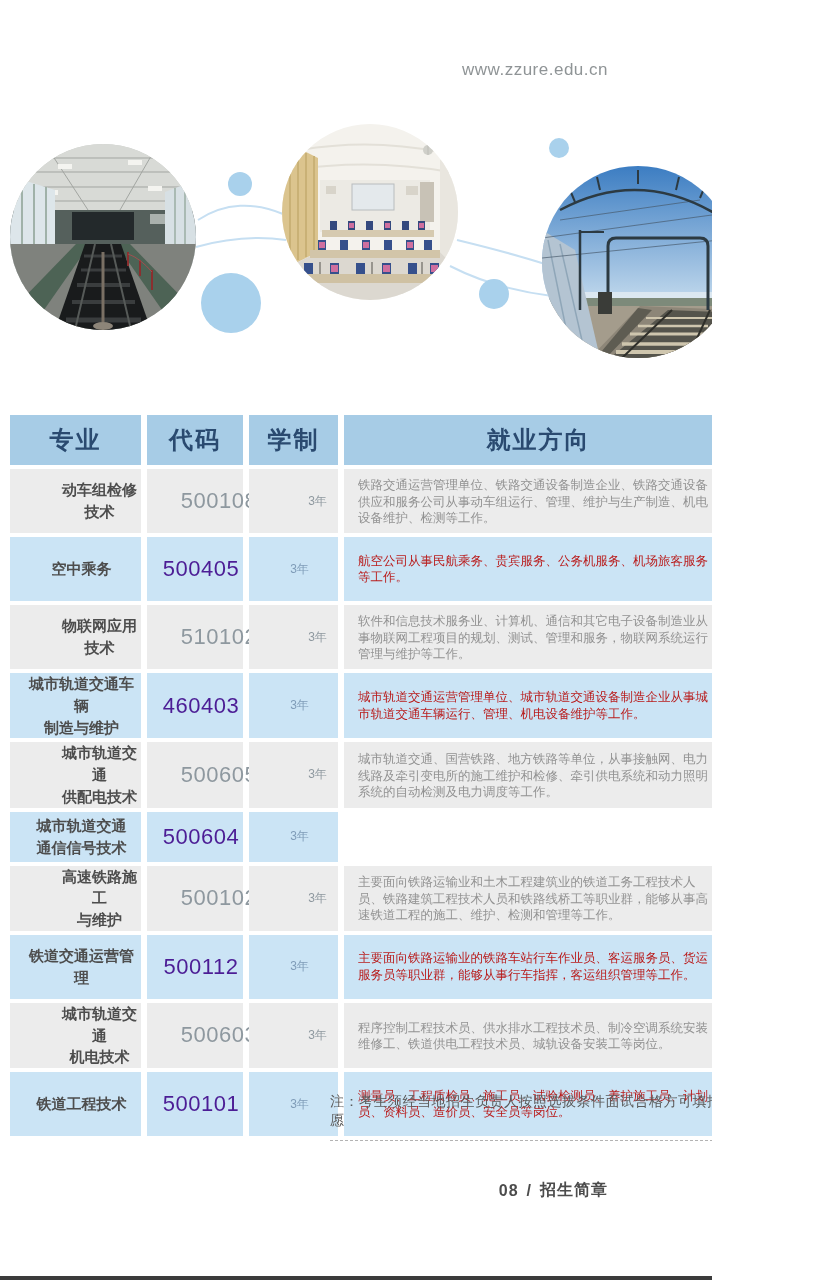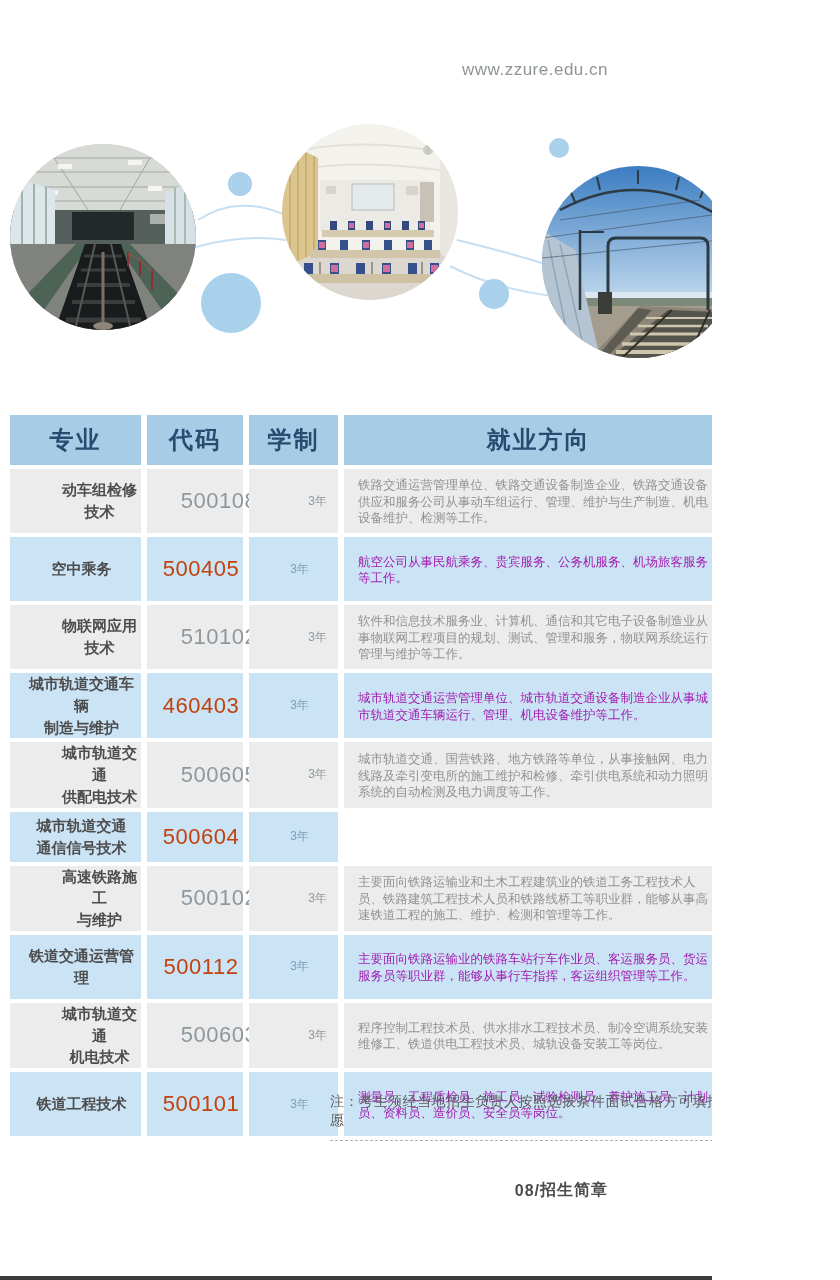--- a/index.html
+++ b/index.html
@@ -18,34 +18,34 @@
   .table-wrap{position:absolute;top:415px;left:10px;width:723px;display:flex;flex-direction:column;row-gap:4px;}
   .t-row{display:grid;grid-template-columns:131px 96px 89px 1fr;column-gap:6px;}
   .t-row .cell{display:flex;align-items:center;justify-content:center;text-align:center;}
   .t-head .cell{background:#a7cce6;height:42px;}
   .t-head .cell span{font-size:24px;font-weight:bold;color:#2a4a70;letter-spacing:2px;}
   .row-gray .cell{background:#ececec;padding-left:48px;}
   .row-blue .cell{background:#cbe4f5;padding-left:12px;}
   .t-row .cell{min-height:50px;}
   .cell.major span{font-size:15px;font-weight:bold;color:#4d4d4d;white-space:pre-line;line-height:1.45;}
   .cell.code span{font-size:22px;color:#8e989f;letter-spacing:.5px;}
-  .row-blue .cell.code span{color:#c2410c;}
+  .row-blue .cell.code span{color:#4c1d95;}
   .cell.years span{font-size:12px;color:#8e989f;}
   .row-blue .cell.years span{color:#7f9cb8;}
   .cell.career{justify-content:flex-start;text-align:left;padding:8px 16px 6px 14px;}
   .cell.career span{font-size:12.5px;line-height:16.5px;color:#929292;}
-  .row-blue .cell.career span{color:#a21caf;}
+  .row-blue .cell.career span{color:#b91c1c;font-family:Liberation Mono, monospace;}
   
   .note-wrap{
     position:absolute;top:1092px;left:330px;width:408px;
     border-bottom:1px dashed #b3b3b3;padding-bottom:10px;
   }
   .note-wrap span{font-size:14px;color:#5a5a5a;letter-spacing:.5px;}
   
-  .page-footer{position:absolute;top:1180px;right:104px;display:flex;align-items:center;}
+  .page-footer{position:absolute;top:1180px;right:104px;display:flex;align-items:center;column-gap:8px;}
   .page-footer span{font-size:16px;font-weight:bold;color:#4c4c4c;letter-spacing:1px;}
   .bottom-bar{position:absolute;left:0;bottom:0;width:840px;height:4px;background:#3b3b3b;}
 </style>
 </head>
 <body>
 
 <div id="page">
 
   <div class="site-url">www.zzure.edu.cn</div>
 

